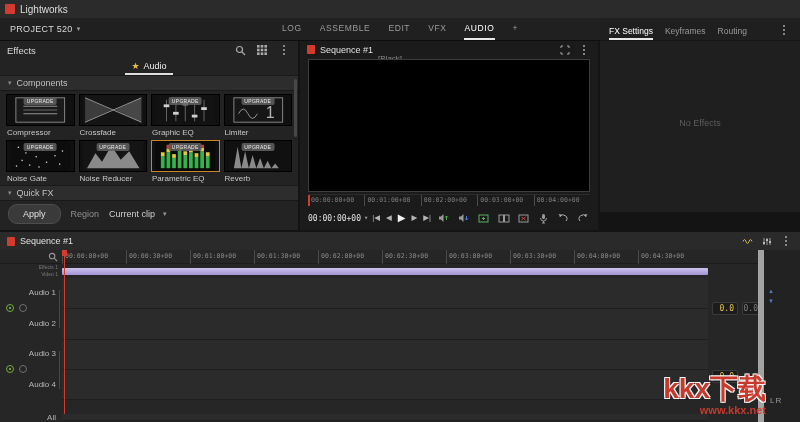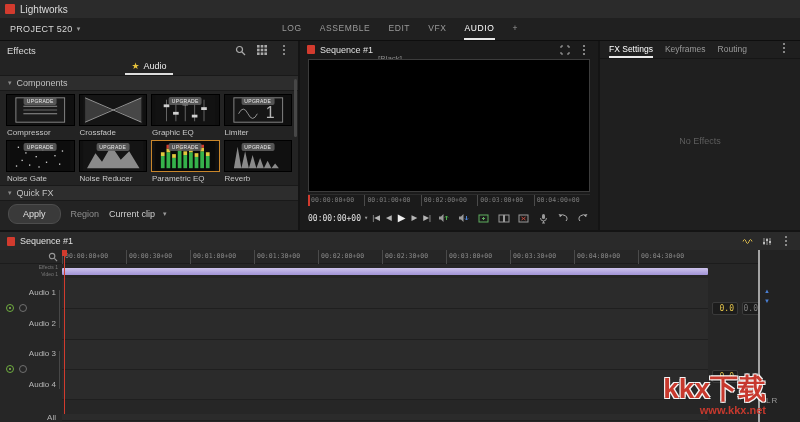--- a/index.html
+++ b/index.html
@@ -21,21 +21,21 @@
   .chev { font-size:7px; color:#9a9a9a; }
   .main-tabs { position:absolute; left:50%; transform:translateX(-50%); top:0; height:22px;
     display:flex; align-items:stretch; gap:16px; }
   .main-tab { display:flex; align-items:center; font-size:8.5px; letter-spacing:.6px; color:#9a9a9a;
     border-bottom:2px solid transparent; padding:0 1px; cursor:default; }
   .main-tab.active { color:#fff; border-bottom-color:#e8e8e8; }
 
   
   .panel-left   { position:absolute; top:41px; left:0;    width:298px; height:189px; background:#232323; }
   .panel-center { position:absolute; top:41px; left:300px; width:298px; height:189px; background:#1b1b1b; display:flex; flex-direction:column; }
-  .panel-right  { position:absolute; top:41px; left:600px; width:200px; height:189px; background:#1f1f1f; }
+  .panel-right  { position:absolute; top:23px; left:600px; width:200px; height:189px; background:#1f1f1f; }
 
   
   .fxlib-header { height:18px; display:flex; align-items:center; padding:0 7px; gap:8px; }
   .fxlib-title { font-size:9.5px; color:#d8d8d8; flex:1; }
   .icon-btn { display:flex; align-items:center; justify-content:center; width:14px; height:14px; }
   .kebab { width:2px; height:2px; background:#aaa; border-radius:50%;
     box-shadow:0 -4px 0 #aaa, 0 4px 0 #aaa; }
   .cat-tabrow { height:16px; display:flex; justify-content:center; }
   .cat-tab { display:flex; align-items:center; gap:4px; border-bottom:2px solid #dedede; padding:0 6px; }
   .star { color:#e6c23c; font-size:9px; }
@@ -108,21 +108,21 @@
   .tgl-off { border:1px solid #6f6f6f; }
   .val-box { position:absolute; height:13px; background:#1c1c1c; border:1px solid #3a3a3a; border-radius:2px;
     font-size:8px; line-height:11px; text-align:right; padding-right:3px; font-family:"DejaVu Sans Mono", monospace; }
   .val-yellow { color:#e3c34a; width:26px; left:712px; }
   .val-gray { color:#7d7d7d; width:20px; left:742px; }
   .all-row { position:absolute; top:179px; left:0; width:718px; height:14px; }
   .all-lbl { position:absolute; left:16px; top:2px; width:40px; text-align:right; font-size:8px; color:#b0b0b0; }
   .all-lane { position:absolute; left:62px; top:3px; width:646px; height:7px; background:#2b2b2b; border-bottom:1px solid #1f1f1f; }
   .tl-playhead { position:absolute; left:64px; top:18px; width:1px; height:164px; background:#d23b2e; }
   .tl-playhead::before { content:""; position:absolute; left:-2px; top:0; width:5px; height:6px; background:#d23b2e; }
-  .right-strip { position:absolute; left:758px; top:18px; width:42px; height:172px; background:#222; border-left:2px solid #a3a3a3; }
+  .right-strip { position:absolute; left:758px; top:18px; width:42px; height:172px; background:#222; border-left:6px solid #a3a3a3; }
   .blue-tri { position:absolute; left:4px; font-size:6px; color:#4a7fd4; }
   .lr-lbl { position:absolute; left:6px; top:146px; font-size:8px; color:#9a9a9a; letter-spacing:1px; }
 
   
   .watermark { position:absolute; right:34px; bottom:6px; text-align:right; opacity:.95; pointer-events:none; }
   .wm1 { font-size:28px; font-weight:bold; color:#d03a2e; line-height:30px;
     text-shadow:-1px -1px 0 #fff, 1px -1px 0 #fff, -1px 1px 0 #fff, 1px 1px 0 #fff; }
   .wm2 { font-size:11px; font-weight:bold; color:#d03a2e; }
 </style>
 </head>

